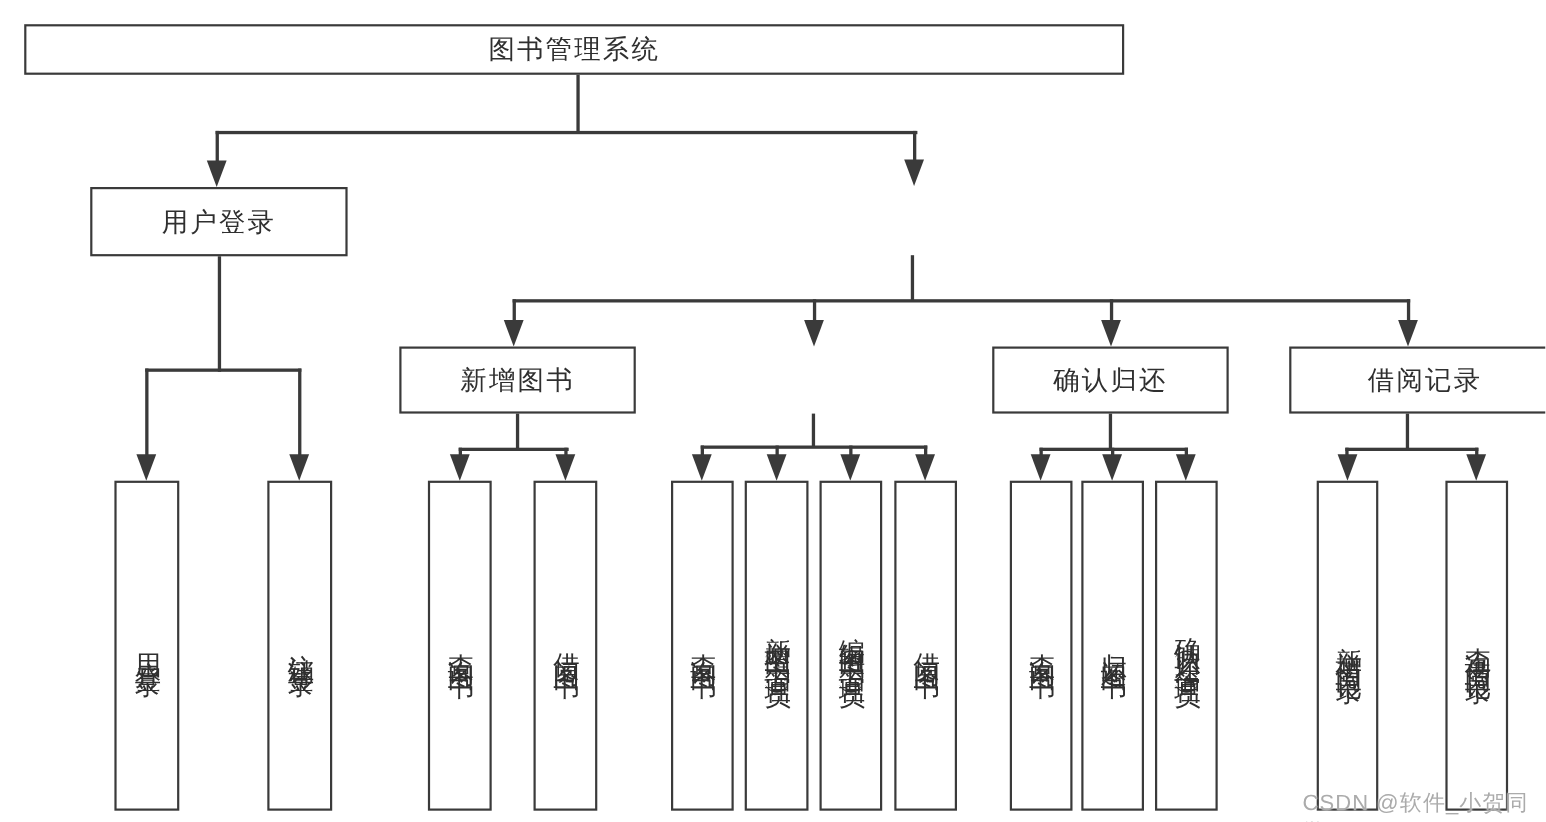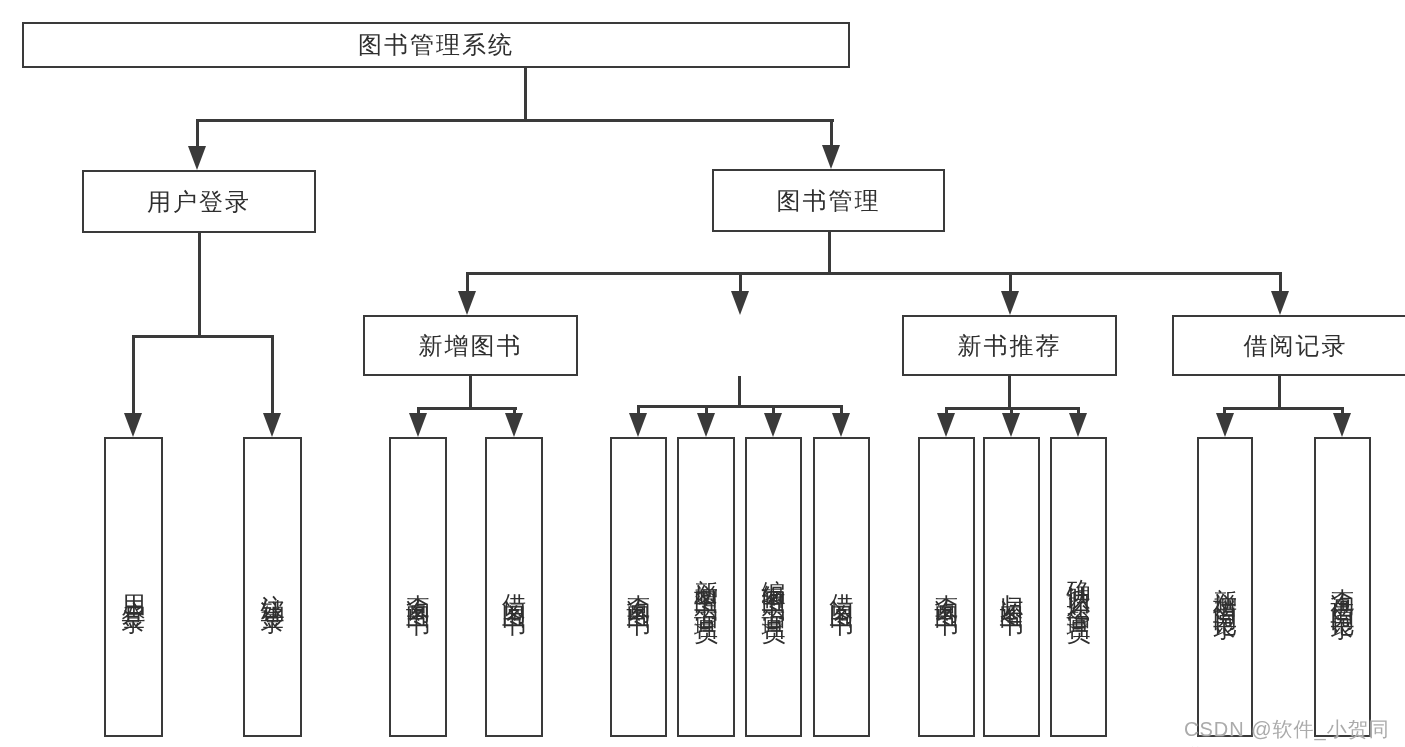--- a/index.html
+++ b/index.html
@@ -38,52 +38,51 @@
     position:absolute; left:1184px; top:716px; z-index:10;
     font-size:20px; letter-spacing:1px; color:#ababab;
     text-shadow:0 0 2px #ffffff;
   }
 </style>
 </head>
 <body>
 
 <div class="canvas">
 
-  <div class="node" style="left:22px; top:22px; width:828px; height:46px;">图书管理系统</div>
+  <div class="node" style="left:22px; top:22px; width:1000px; height:46px;">图书管理系统</div>
 
   <div class="vline" style="left:524px; top:68px; height:53px;"></div>
   <div class="hline" style="left:196px; top:119px; width:638px;"></div>
   <div class="vline" style="left:196px; top:119px; height:30px;"></div>
   <div class="arrow" style="left:188px; top:146px;"></div>
   <div class="vline" style="left:830px; top:119px; height:29px;"></div>
   <div class="arrow" style="left:822px; top:145px;"></div>
 
   <div class="node" style="left:82px; top:170px; width:234px; height:63px;">用户登录</div>
-  <div class="node" style="left:712px; top:169px; width:233px; height:63px;">图书管理</div>
 
   <div class="vline" style="left:198px; top:233px; height:105px;"></div>
   <div class="hline" style="left:132px; top:335px; width:142px;"></div>
   <div class="vline" style="left:132px; top:335px; height:81px;"></div>
   <div class="arrow" style="left:124px; top:413px;"></div>
   <div class="vline" style="left:271px; top:335px; height:81px;"></div>
   <div class="arrow" style="left:263px; top:413px;"></div>
 
   <div class="vline" style="left:828px; top:232px; height:42px;"></div>
   <div class="hline" style="left:466px; top:272px; width:816px;"></div>
   <div class="vline" style="left:466px; top:272px; height:22px;"></div>
   <div class="arrow" style="left:458px; top:291px;"></div>
   <div class="vline" style="left:739px; top:272px; height:22px;"></div>
   <div class="arrow" style="left:731px; top:291px;"></div>
   <div class="vline" style="left:1009px; top:272px; height:22px;"></div>
   <div class="arrow" style="left:1001px; top:291px;"></div>
   <div class="vline" style="left:1279px; top:272px; height:22px;"></div>
   <div class="arrow" style="left:1271px; top:291px;"></div>
 
   <div class="node" style="left:363px; top:315px; width:215px; height:61px;">新增图书</div>
-  <div class="node" style="left:902px; top:315px; width:215px; height:61px;">新书推荐</div>
+  <div class="node" style="left:902px; top:315px; width:215px; height:61px;">确认归还</div>
   <div class="node" style="left:1172px; top:315px; width:247px; height:61px;">借阅记录</div>
 
   <div class="vline" style="left:469px; top:376px; height:33px;"></div>
   <div class="hline" style="left:417px; top:407px; width:100px;"></div>
   <div class="vline" style="left:417px; top:407px; height:9px;"></div>
   <div class="arrow" style="left:409px; top:413px;"></div>
   <div class="vline" style="left:513px; top:407px; height:9px;"></div>
   <div class="arrow" style="left:505px; top:413px;"></div>
 
   <div class="vline" style="left:738px; top:376px; height:31px;"></div>

